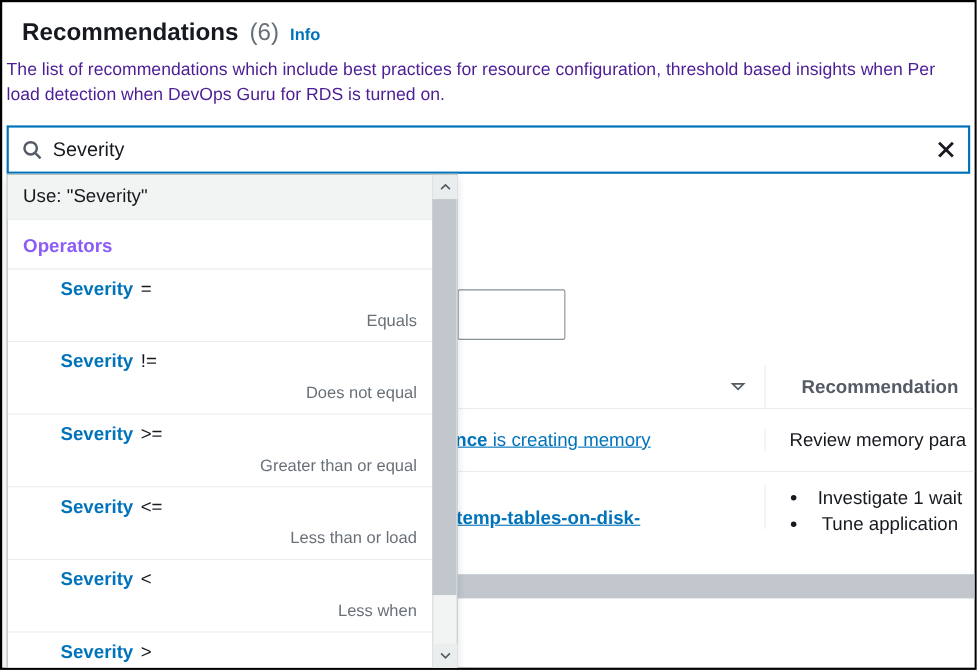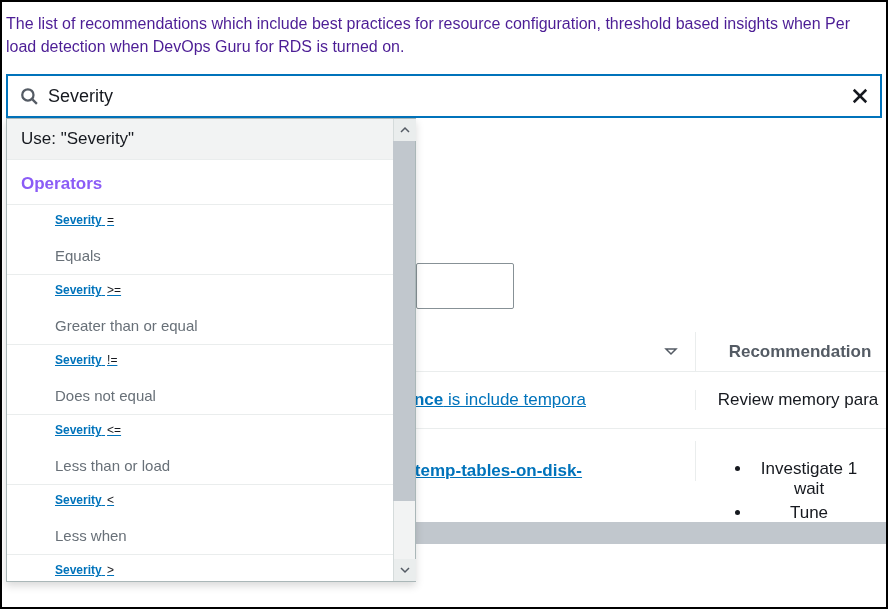--- a/index.html
+++ b/index.html
@@ -110,34 +110,34 @@
     font-weight: 700;
     color: #8b5cf6;
     border-top: 1px solid #eaeded;
   }
   .dd-item {
     padding: 8px 14px 10px 48px;
     border-top: 1px solid #eaeded;
     cursor: pointer;
   }
   .dd-item-main {
-    font-size: 12px;
+    font-size: 17px;
     font-weight: 700;
     color: #0073bb;
-    text-decoration: underline;
   }
   .dd-item-op {
     color: #16191f;
     font-weight: 400;
     margin-left: 2px;
   }
   .dd-item-sub {
     font-size: 15px;
     color: #687078;
-    margin-top: 20px;
+    margin-top: 10px;
+    text-align: right;
   }
   .dd-scrollbar-track {
     position: absolute;
     right: 0; top: 0;
     width: 22px;
     height: 100%;
     background: #f2f3f3;
     border-left: 1px solid #d5dbdb;
   }
   .dd-scroll-arrow {
@@ -228,41 +228,48 @@
   .tbl-row2 {
     display: flex;
     align-items: flex-start;
     padding: 12px 0 0 0;
   }
   .tbl-row2 .tbl-cell-left {
     padding-top: 20px;
   }
   .bullets {
     list-style: disc;
-    margin: 16px;
+    margin: 0;
     padding-left: 22px;
   }
   .bullets li {
     font-size: 17px;
     padding: 2px 0;
   }
   .gray-scrollbar {
     position: absolute;
     left: 410px;
     right: 0;
     top: 520px;
     height: 22px;
     background: #c1c7cd;
   }
 </style>
 </head>
 <body>
 
 <div class="panel">
 
+  <div class="header">
+    <div class="title-row">
+      <span class="title">Recommendations</span>
+      <span class="count">(6)</span>
+      <span class="info-link">Info</span>
+    </div>
+  </div>
 
   <div class="description">The list of recommendations which include best practices for resource configuration, threshold based insights when Per load detection when DevOps Guru for RDS is turned on.</div>
 
   <div class="search-wrap">
     <div class="search-box">
       <svg class="search-icon" viewBox="0 0 16 16" fill="none" stroke="currentColor" stroke-width="2">
         <circle cx="7" cy="7" r="5"></circle>
         <line x1="11" y1="11" x2="15" y2="15"></line>
       </svg>
       <input class="search-input" type="text" value="Severity" style="">
@@ -294,31 +301,31 @@
           <div class="dd-item-main">
             <span>Severity</span>
             <span class="dd-item-op">=</span>
           </div>
           <div class="dd-item-sub">Equals</div>
         </div>
 
         <div class="dd-item">
           <div class="dd-item-main">
             <span>Severity</span>
+            <span class="dd-item-op">!=</span>
+          </div>
+          <div class="dd-item-sub">Does not equal</div>
+        </div>
+
+        <div class="dd-item">
+          <div class="dd-item-main">
+            <span>Severity</span>
             <span class="dd-item-op">&gt;=</span>
           </div>
           <div class="dd-item-sub">Greater than or equal</div>
-        </div>
-
-        <div class="dd-item">
-          <div class="dd-item-main">
-            <span>Severity</span>
-            <span class="dd-item-op">!=</span>
-          </div>
-          <div class="dd-item-sub">Does not equal</div>
         </div>
 
         <div class="dd-item">
           <div class="dd-item-main">
             <span>Severity</span>
             <span class="dd-item-op">&lt;=</span>
           </div>
           <div class="dd-item-sub">Less than or load</div>
         </div>
 
@@ -347,21 +354,21 @@
       <div class="tbl-col-sort">
         <svg class="sort-icon" viewBox="0 0 16 16">
           <path d="M3 5 L8 10 L13 5 Z" fill="none" stroke="currentColor" stroke-width="1.5"></path>
         </svg>
       </div>
       <div class="tbl-col-rec">Recommendation</div>
     </div>
 
     <div class="tbl-row">
       <div class="tbl-cell-left">
-        <span class="bold">sql-instance</span><span> is include tempora</span>
+        <span class="bold">sql-instance</span><span> is creating memory</span>
       </div>
       <div class="tbl-cell-right">Review memory para</div>
     </div>
 
     <div class="tbl-row2">
       <div class="tbl-cell-left">
         <span>d on </span><span class="bold">drg-temp-tables-on-disk-</span>
       </div>
       <div class="tbl-cell-right">
         <ul class="bullets">

